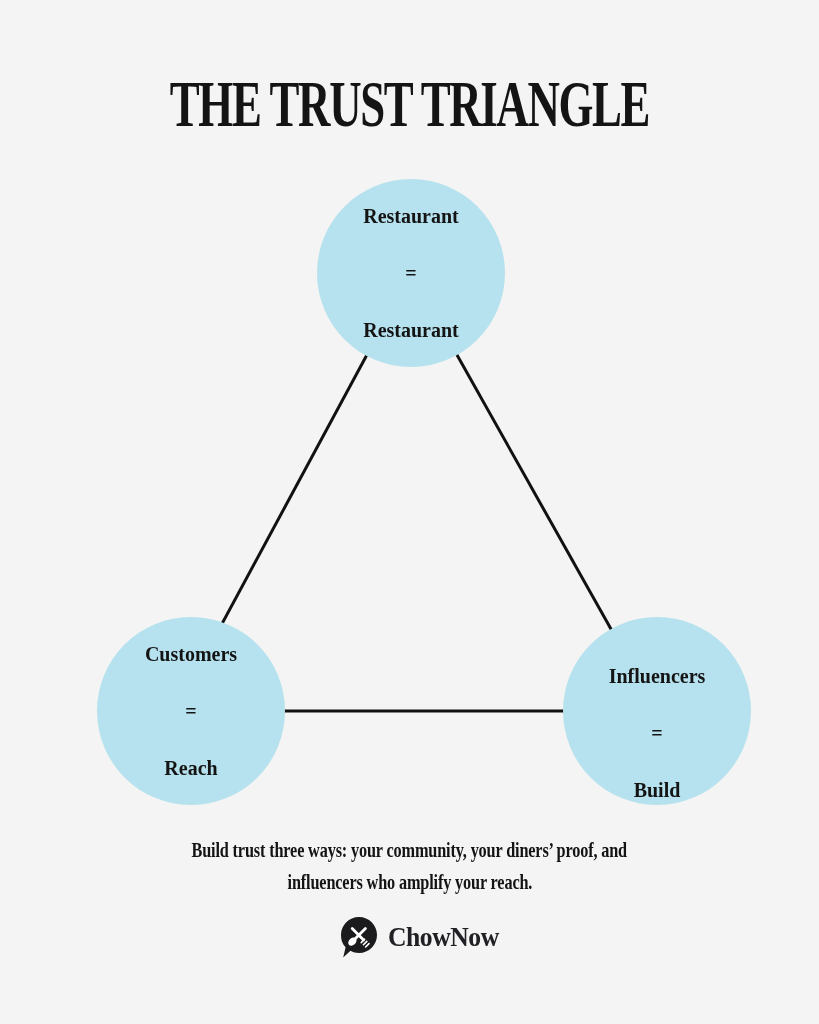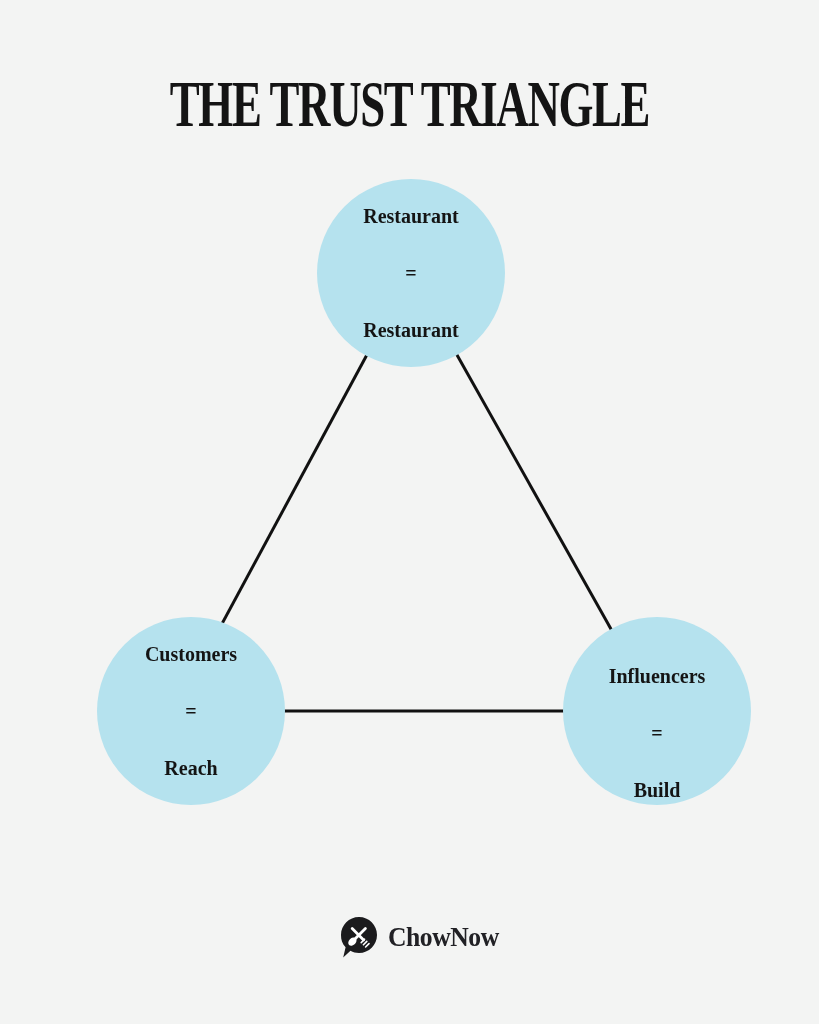--- a/index.html
+++ b/index.html
@@ -139,20 +139,24 @@
     <div>=</div>
     <div>Reach</div>
   </div>
 
   <div class="node node-right">
     <div>Influencers</div>
     <div>=</div>
     <div>Build</div>
   </div>
 
+  <div class="caption">
+    <div class="caption-line"><span>Build trust three ways: your community, your diners’ proof, and</span></div>
+    <div class="caption-line"><span>influencers who amplify your reach.</span></div>
+  </div>
 
   <div class="footer">
     <span class="logo-badge">
       <svg viewBox="0 0 40 43" xmlns="http://www.w3.org/2000/svg" width="40" height="43">
 
         <path d="M20 1 C29.95 1 38 9.05 38 19 C38 28.95 29.95 37 20 37 C16.9 37 14 36.2 11.5 34.8 L4.2 41.5 L6.6 31.2 C3.1 27.9 2 23.7 2 19 C2 9.05 10.05 1 20 1 Z" fill="#1b1b1d"></path>
 
         <line x1="16.2" y1="22.8" x2="26.4" y2="12.6" stroke="#ffffff" stroke-width="2.8" stroke-linecap="round"></line>
         <ellipse cx="13.4" cy="25.6" rx="4.7" ry="3.5" fill="#ffffff" transform="rotate(-45 13.4 25.6)"></ellipse>
 

